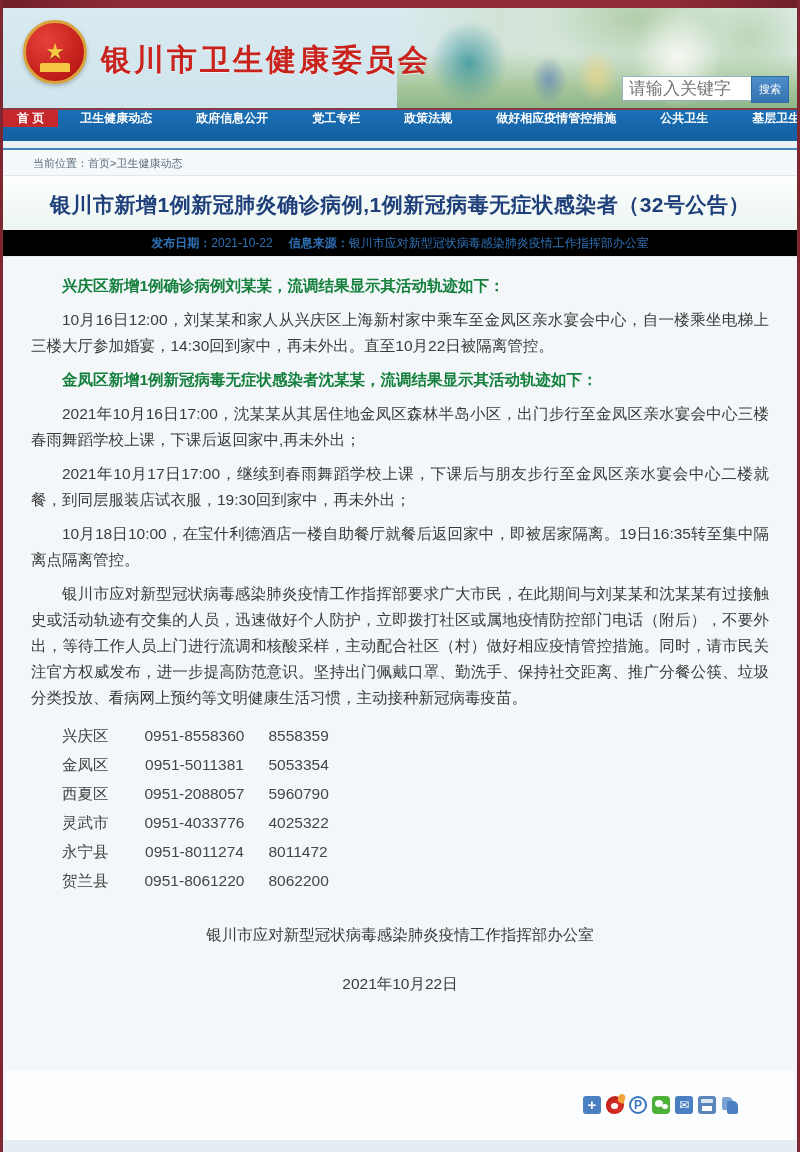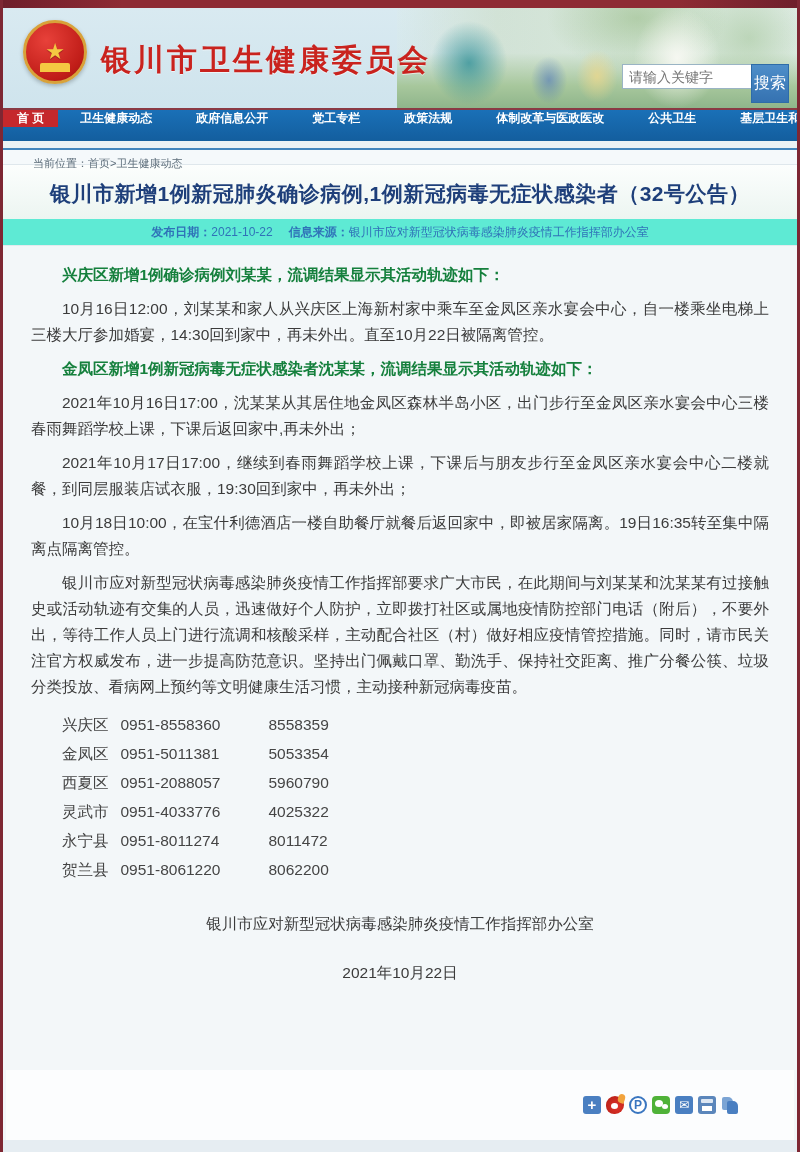--- a/index.html
+++ b/index.html
@@ -35,63 +35,63 @@
   }
   .emblem .star { color:#f4c842; font-size:22px; line-height:1; text-shadow:0 1px 1px rgba(0,0,0,.3); }
   .emblem .gate { position:absolute; bottom:9px; left:50%; transform:translateX(-50%); width:30px; height:9px; background:#f4c842; border-radius:2px 2px 0 0; }
   .site-title {
     position:absolute; left:98px; top:32px; font-size:30px; font-weight:bold;
     color:#c9231e; letter-spacing:3px; text-shadow:0 1px 0 rgba(255,255,255,.6);
   }
   .search { position:absolute; right:8px; bottom:5px; display:flex; }
   .search input {
     width:130px; height:25px; border:1px solid #9ab4c4; background:#fff;
-    font-size:14px; padding:0 6px; color:#555; outline:none;
+    font-size:17px; padding:0 6px; color:#555; outline:none;
   }
   .search button {
-    width:38px; height:39px; margin-left:-1px; border:1px solid #2e6ca8;
-    background:linear-gradient(180deg,#4e8ec9,#3572b1); color:#fff; font-size:16px; cursor:pointer;
+    width:38px; height:27px; margin-left:-1px; border:1px solid #2e6ca8;
+    background:linear-gradient(180deg,#4e8ec9,#3572b1); color:#fff; font-size:11px; cursor:pointer;
   }
 
   
   nav {
     height:33px; background:linear-gradient(180deg,#1a70b7,#135e9e);
     border-top:2px solid #8a3a44; display:flex; align-items:flex-start;
     font-size:12px; font-weight:bold; color:#fff; white-space:nowrap;
   }
   nav .item { display:flex; align-items:center; padding:0 22px; flex:1 1 auto; justify-content:center; cursor:pointer; }
   nav .item.active { background:#c5282c; flex:0 0 auto; padding:0 14px; }
   .nav-gap { height:7px; background:#eaf1f5; }
 
   
   .breadcrumb {
-    height:17px; line-height:27px; background:#f5f9fb;
+    height:28px; line-height:27px; background:#f5f9fb;
     border-top:2px solid #4285bd; border-bottom:1px solid #dfe7ec;
     padding-left:30px; font-size:11px; color:#5d6d7a;
   }
   .breadcrumb a { color:#5d6d7a; text-decoration:none; }
 
   
   .title-band { padding:15px 30px 11px; background:linear-gradient(180deg,#fcfefd,#ecf5f1); }
   .title-band h2 { text-align:center; font-size:21px; font-weight:bold; color:#1e3f7a; letter-spacing:.5px; }
   .meta {
-    height:27px; line-height:27px; text-align:center; background:#5eead4;
+    height:27px; line-height:27px; text-align:center; background:#000000;
     border-bottom:1px solid #e3eaee; font-size:12px; color:#2f72b8;
   }
   .meta b { font-weight:bold; }
   .meta .sep { display:inline-block; width:16px; }
 
   
   main { padding:16px 28px 0; font-size:15.5px; color:#3b3b3b; }
   main p.body { line-height:26px; margin-bottom:8px; text-indent:2em; text-align:justify; }
   main p.subhead { font-weight:bold; color:#15803d; }
   .hotlines { margin-top:10px; }
   .hotline-row { line-height:29px; color:#454545; }
   .hotline-row .d  { display:inline-block; text-indent:2em; margin-right:12px; }
-  .hotline-row .t1 { display:inline-block; min-width:148px; }
+  .hotline-row .t1 { display:inline-block; min-width:148px;text-align:center; }
   .sig  { text-align:center; margin-top:30px; font-size:15.5px; color:#3b3b3b; }
   .sdate{ text-align:center; margin-top:28px; font-size:15.5px; color:#3b3b3b; }
 
   
   .footer-area {
     position:absolute; left:3px; right:3px; bottom:12px; height:70px;
     background:#fcfdfe; display:flex; align-items:center; justify-content:flex-end;
     padding-right:55px; gap:5px;
   }
   .bottom-strip { position:absolute; left:0; right:0; bottom:0; height:12px; background:#e6edf2; }
@@ -147,21 +147,21 @@
       <button>搜索</button>
     </div>
   </header>
 
   <nav>
     <span class="item active">首 页</span>
     <span class="item">卫生健康动态</span>
     <span class="item">政府信息公开</span>
     <span class="item">党工专栏</span>
     <span class="item">政策法规</span>
-    <span class="item">体制改革与医政医改</span>
+    <span class="item">做好相应疫情管控措施</span>
     <span class="item">公共卫生</span>
     <span class="item">基层卫生和中医药</span>
     <span class="item">计划生育</span>
     <span class="item">健康教育</span>
 
   </nav>
   <div class="nav-gap"></div>
 
   <div class="breadcrumb">
     <span>当前位置：</span><a href="#">首页&gt;卫生健康动态</a>

